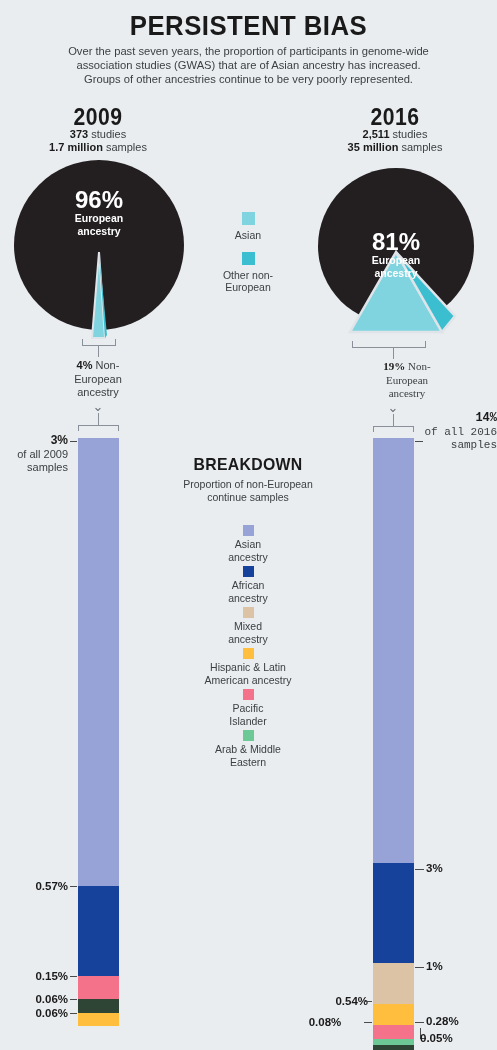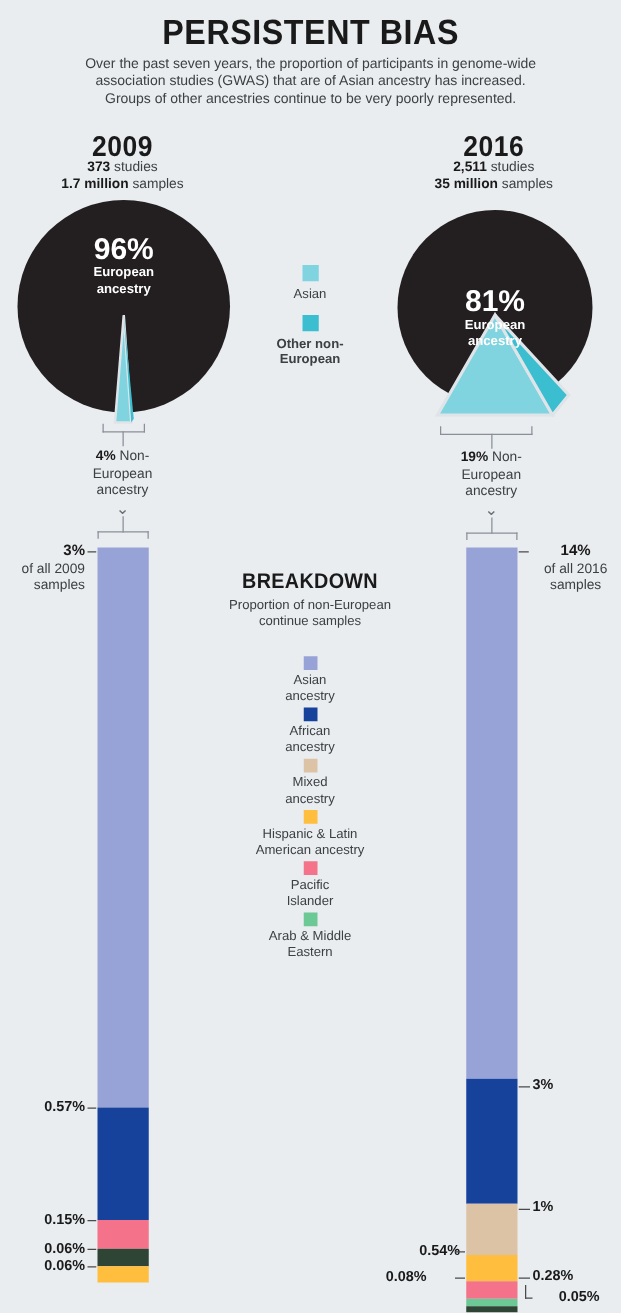--- a/index.html
+++ b/index.html
@@ -153,21 +153,21 @@
   <div class="abs tick" style="top:999px;left:70px;width:7px;"></div>
 
   <div class="abs segLbl" style="top:1007px;left:0px;width:68px;text-align:right;">0.06%</div>
   <div class="abs tick" style="top:1013px;left:70px;width:7px;"></div>
 
   <div class="abs" style="top:212px;left:188px;width:120px;">
     <div style="text-align:center;">
       <div class="lgSwatch" style="background:#7fd4e0;margin:0 auto 4px auto;"></div>
       <div class="lgText">Asian</div>
     </div>
-    <div style="text-align:center;margin-top:10px;font-weight:bold;">
+    <div style="text-align:center;margin-top:10px;">
       <div class="lgSwatch" style="background:#3bbfd0;margin:0 auto 4px auto;"></div>
       <div class="lgText" style="width:68px;margin:0 auto;">Other non-European</div>
     </div>
   </div>
 
   <div class="abs yearLabel" style="top:104px;left:315px;width:160px;">2016</div>
   <div class="abs yearStat" style="top:128px;left:315px;width:160px;">
     <b>2,511</b>
     <span>studies</span>
   </div>
@@ -189,34 +189,34 @@
     <div class="pieBig">81%</div>
     <div class="pieSub">European</div>
     <div class="pieSub">ancestry</div>
   </div>
 
   <div class="abs hline" style="top:347px;left:352px;width:74px;"></div>
   <div class="abs vline" style="top:341px;left:352px;height:7px;"></div>
   <div class="abs vline" style="top:341px;left:425px;height:7px;"></div>
   <div class="abs vline" style="top:347px;left:393px;height:12px;"></div>
 
-  <div class="abs nonEuroLbl" style="top:360px;left:333px;width:120px;">
+  <div class="abs nonEuroLbl" style="top:360px;left:347px;width:120px;font-family:Liberation Serif, serif;">
     <span><b>19%</b>
     <span>Non-</span></span>
     <div>European</div>
     <div>ancestry</div>
   </div>
 
   <div class="abs chev" style="top:403px;left:333px;width:120px;text-align:center;">⌄</div>
   <div class="abs vline" style="top:414px;left:393px;height:13px;"></div>
   <div class="abs hline" style="top:426px;left:373px;width:41px;"></div>
   <div class="abs vline" style="top:426px;left:373px;height:6px;"></div>
   <div class="abs vline" style="top:426px;left:413px;height:6px;"></div>
 
-  <div class="abs barTopLbl" style="top:434px;left:424px;width:73px;text-align:center;">
+  <div class="abs barTopLbl" style="top:412px;left:424px;width:73px;text-align:right;font-family:Liberation Mono, monospace;">
     <div><b>14%</b></div>
     <div>of all 2016</div>
     <div>samples</div>
   </div>
   <div class="abs tick" style="top:441px;left:415px;width:8px;"></div>
 
   <div class="abs" style="top:438px;left:373px;width:41px;height:592px;">
     <div class="barSeg" style="top:0px;height:425px;background:#97a3d6;"></div>
     <div class="barSeg" style="top:425px;height:100px;background:#17429c;"></div>
     <div class="barSeg" style="top:525px;height:41px;background:#ddc3a5;"></div>
@@ -236,21 +236,21 @@
   <div class="abs tick" style="top:1001px;left:364px;width:8px;"></div>
 
   <div class="abs tick" style="top:1022px;left:415px;width:9px;"></div>
   <div class="abs segLbl" style="top:1015px;left:426px;">0.28%</div>
 
   <div class="abs segLbl" style="top:1016px;left:282px;width:86px;text-align:center;">0.08%</div>
   <div class="abs tick" style="top:1022px;left:364px;width:8px;"></div>
 
   <div class="abs tickV" style="top:1028px;left:420px;height:11px;"></div>
   <div class="abs tick" style="top:1038px;left:420px;width:6px;"></div>
-  <div class="abs segLbl" style="top:1032px;left:447px;">0.05%</div>
+  <div class="abs segLbl" style="top:1032px;left:420px;">0.05%</div>
 
   <div class="abs" id="bdTitle" style="top:455px;left:168px;width:160px;">BREAKDOWN</div>
   <div class="abs" id="bdSub" style="top:478px;left:168px;width:160px;">Proportion of non-European</div>
   <div class="abs" id="bdSub" style="top:491px;left:168px;width:160px;">continue samples</div>
 
   <div class="abs bdItem" style="top:525px;left:168px;">
     <div class="bdSw" style="background:#97a3d6;"></div>
     <div class="bdTx">Asian</div>
     <div class="bdTx">ancestry</div>
   </div>

